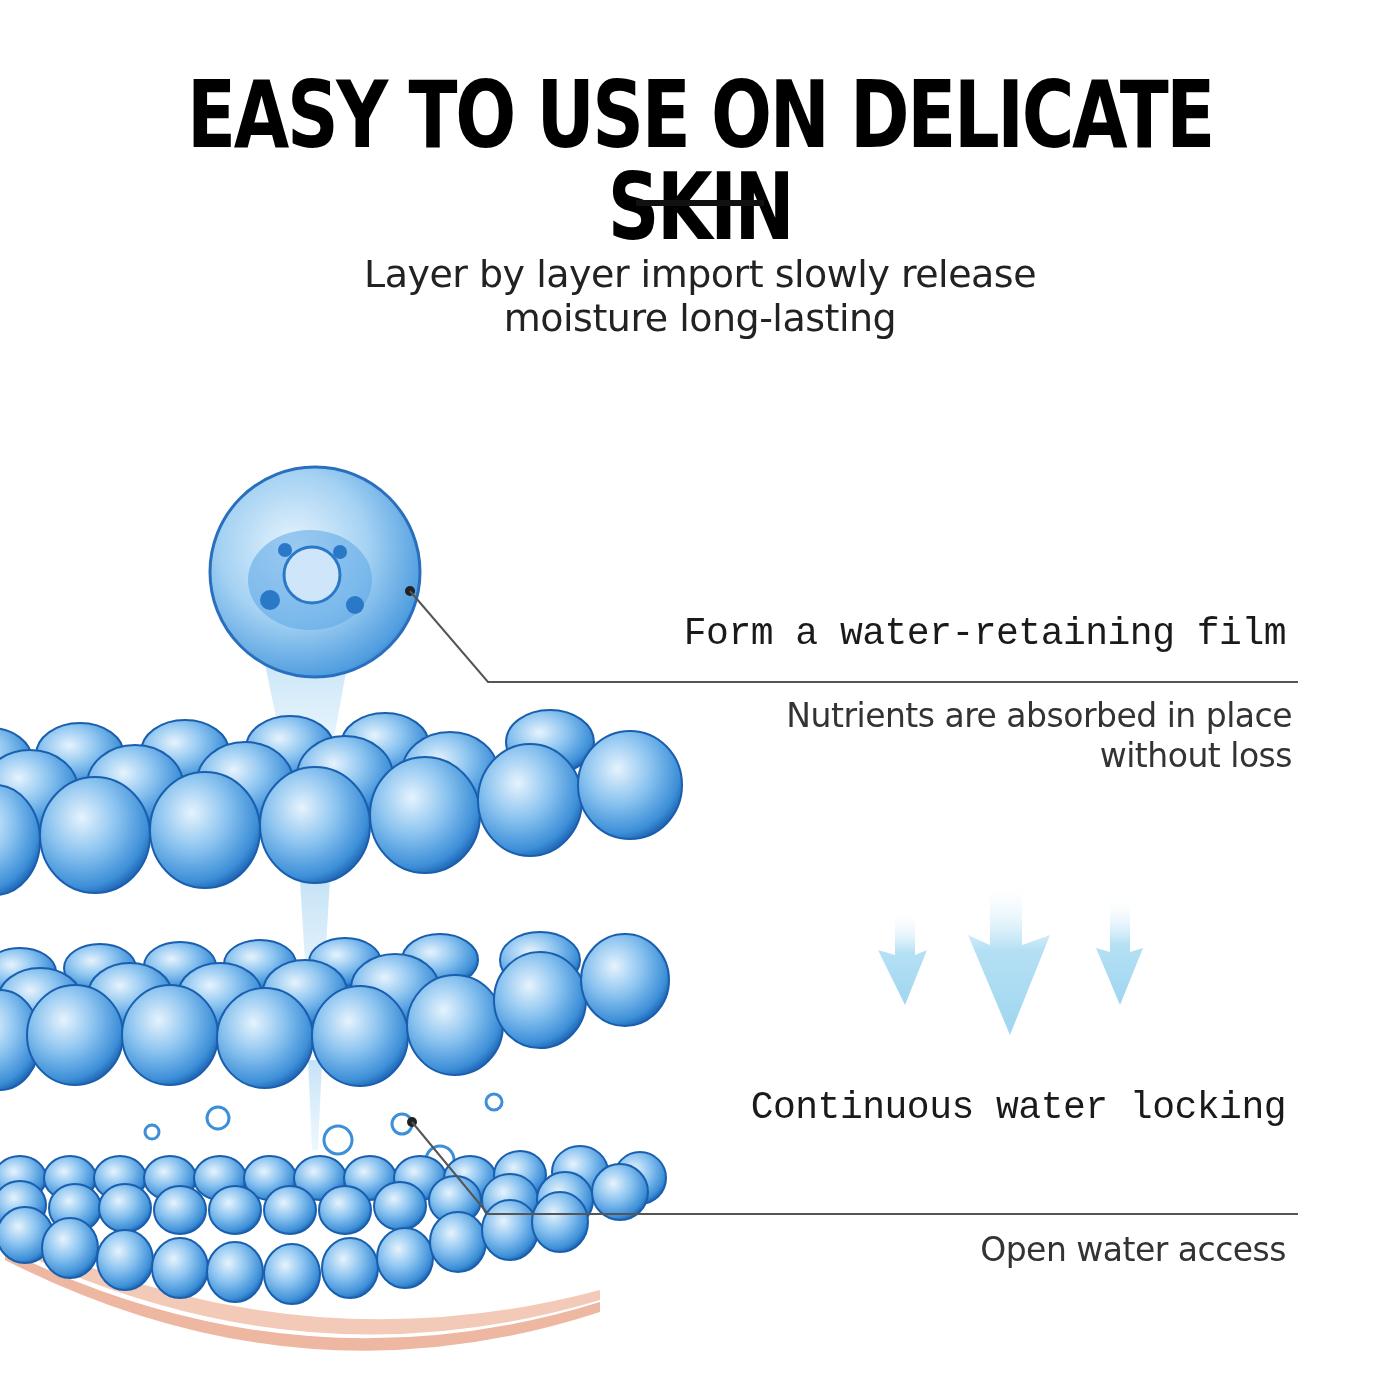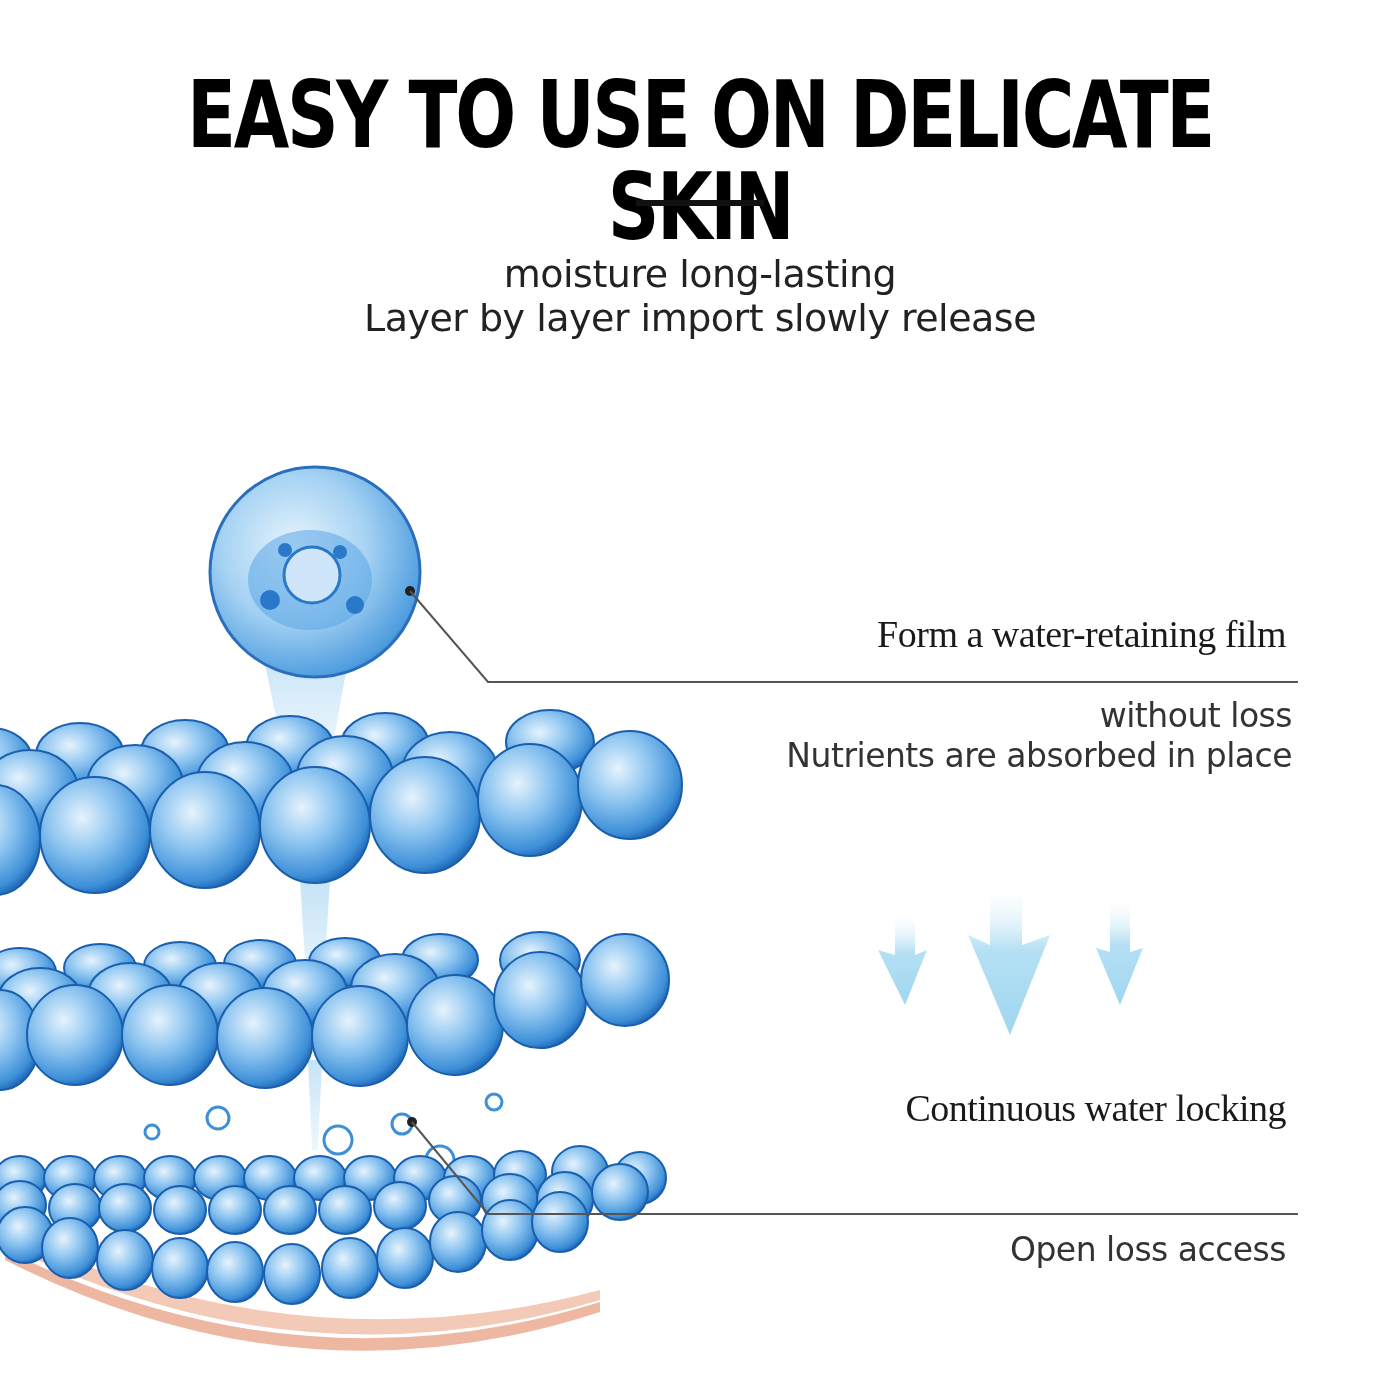--- a/index.html
+++ b/index.html
@@ -1,31 +1,31 @@
 <!DOCTYPE html>
 <html><head>
 <meta charset="utf-8">
 <style>
   html,body{margin:0;padding:0;background:#ffffff;}
   body{width:1400px;height:1400px;position:relative;overflow:hidden;font-family:"Liberation Sans",sans-serif;}
   .headline{position:absolute;left:0;top:70px;width:1400px;text-align:center;font-family:"DejaVu Sans",sans-serif;font-weight:bold;font-size:92px;letter-spacing:-3px;color:#000;transform:scaleX(0.78);transform-origin:center;line-height:1;}
   .rule{position:absolute;left:636px;top:200px;width:128px;height:6px;background:#111;}
   .sub{position:absolute;left:0;top:252px;width:1400px;text-align:center;font-family:"DejaVu Sans",sans-serif;font-size:38px;line-height:44px;color:#222;letter-spacing:-0.5px;}
-  .callout-title{position:absolute;right:114px;font-family:Liberation Serif, serif;font-size:38px;color:#1a1a1a;text-align:right;letter-spacing:-0.5px;}
+  .callout-title{position:absolute;right:114px;font-family:Liberation Mono, monospace;font-size:38px;color:#1a1a1a;text-align:right;letter-spacing:-0.5px;}
   .callout-desc{position:absolute;right:108px;font-family:"DejaVu Sans",sans-serif;font-size:33px;line-height:40px;color:#333;text-align:right;letter-spacing:-0.5px;}
   svg.art{position:absolute;left:0;top:0;}
 </style>
 </head>
 <body>
 
 <div class="headline">EASY TO USE ON DELICATE SKIN</div>
 <div class="rule"></div>
 <div class="sub">
+  <div>Layer by layer import slowly release</div>
   <div>moisture long-lasting</div>
-  <div>Layer by layer import slowly release</div>
 </div>
 
 <svg class="art" width="1400" height="1400" viewBox="0 0 1400 1400">
   <defs>
     <radialGradient id="sph" cx="0.38" cy="0.35" r="0.7">
       <stop offset="0" stop-color="#e6f3fd"></stop>
       <stop offset="0.45" stop-color="#8cc4f0"></stop>
       <stop offset="0.85" stop-color="#3d8fd8"></stop>
       <stop offset="1" stop-color="#1a5fae"></stop>
     </radialGradient>
@@ -172,20 +172,20 @@
 
   <g>
     <polygon points="895,910 915,910 915,955 927,950 905,1005 878,950 895,955" fill="url(#arrowg)"></polygon>
     <polygon points="990,880 1022,880 1022,945 1050,935 1010,1035 968,935 990,945" fill="url(#arrowg)"></polygon>
     <polygon points="1110,895 1130,895 1130,952 1143,948 1120,1005 1096,948 1110,952" fill="url(#arrowg)"></polygon>
   </g>
 </svg>
 
 <div class="callout-title" style="top:612px;">Form a water-retaining film</div>
 <div class="callout-desc" style="top:696px;">
+  <div>Nutrients are absorbed in place</div>
   <div>without loss</div>
-  <div>Nutrients are absorbed in place</div>
 </div>
 
 <div class="callout-title" style="top:1086px;">Continuous water locking</div>
 <div class="callout-desc" style="top:1230px;right:114px;">
-  <div>Open loss access</div>
+  <div>Open water access</div>
 </div>
 
 </body></html>

